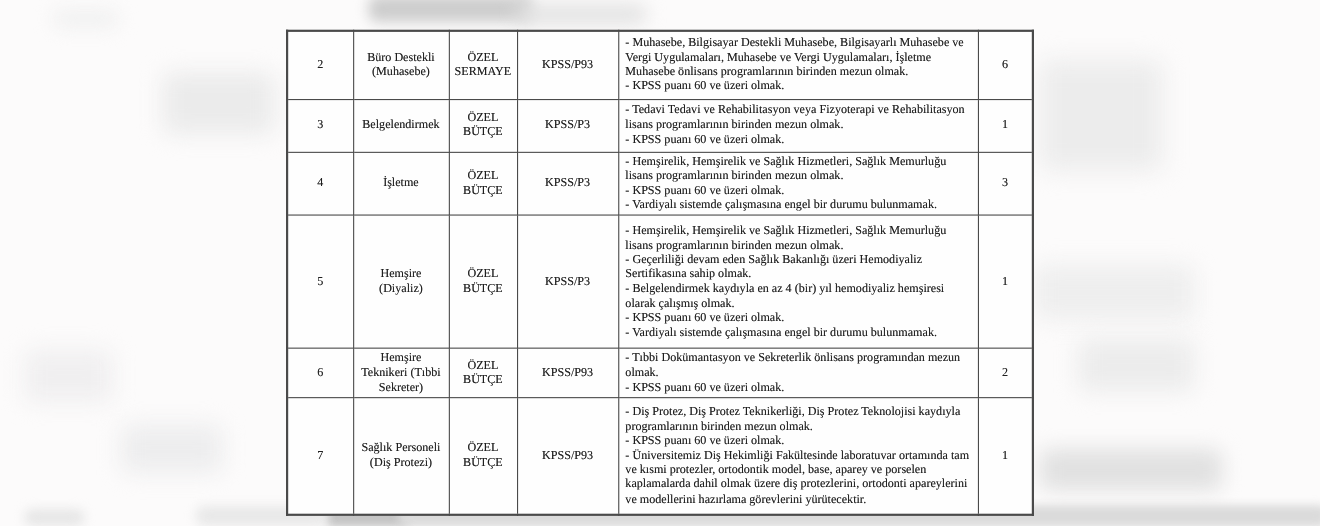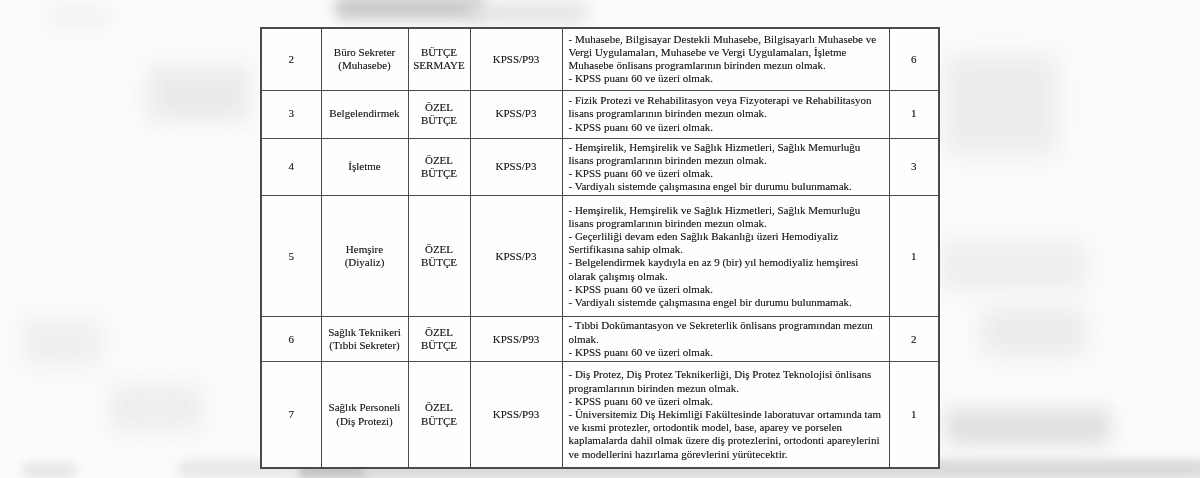--- a/index.html
+++ b/index.html
@@ -83,36 +83,36 @@
       <col style="width:60px">
       <col style="width:87px">
       <col style="width:62px">
       <col style="width:92px">
       <col style="width:327px">
       <col style="width:50px">
     </colgroup>
     <tbody>
         <tr style="height: 62px;">
     <td class="c-center">2</td>
-    <td class="c-center">Büro Sekreter (Muhasebe)</td>
-    <td class="c-center">BÜTÇE SERMAYE</td>
+    <td class="c-center">Büro Destekli (Muhasebe)</td>
+    <td class="c-center">ÖZEL SERMAYE</td>
     <td class="c-center">KPSS/P93</td>
     <td class="c-req">
             <div class="req-line">- Muhasebe, Bilgisayar Destekli Muhasebe, Bilgisayarlı Muhasebe ve Vergi Uygulamaları, Muhasebe ve Vergi Uygulamaları, İşletme Muhasebe önlisans programlarının birinden mezun olmak.</div>
             <div class="req-line">- KPSS puanı 60 ve üzeri olmak.</div>
           </td>
     <td class="c-center">6</td>
   </tr>
         <tr style="height: 48px;">
     <td class="c-center">3</td>
     <td class="c-center">Belgelendirmek</td>
     <td class="c-center">ÖZEL BÜTÇE</td>
     <td class="c-center">KPSS/P3</td>
     <td class="c-req">
-            <div class="req-line">- Fizik Protezi ve Rehabilitasyon veya Fizyoterapi ve Rehabilitasyon lisans programlarının birinden mezun olmak.</div>
+            <div class="req-line">- Tedavi Tedavi ve Rehabilitasyon veya Fizyoterapi ve Rehabilitasyon lisans programlarının birinden mezun olmak.</div>
             <div class="req-line">- KPSS puanı 60 ve üzeri olmak.</div>
           </td>
     <td class="c-center">1</td>
   </tr>
         <tr style="height: 56px;">
     <td class="c-center">4</td>
     <td class="c-center">İşletme</td>
     <td class="c-center">ÖZEL BÜTÇE</td>
     <td class="c-center">KPSS/P3</td>
     <td class="c-req">
@@ -123,44 +123,44 @@
     <td class="c-center">3</td>
   </tr>
         <tr style="height: 121px;">
     <td class="c-center">5</td>
     <td class="c-center">Hemşire (Diyaliz)</td>
     <td class="c-center">ÖZEL BÜTÇE</td>
     <td class="c-center">KPSS/P3</td>
     <td class="c-req">
             <div class="req-line">- Hemşirelik, Hemşirelik ve Sağlık Hizmetleri, Sağlık Memurluğu lisans programlarının birinden mezun olmak.</div>
             <div class="req-line">- Geçerliliği devam eden Sağlık Bakanlığı üzeri Hemodiyaliz Sertifikasına sahip olmak.</div>
-            <div class="req-line">- Belgelendirmek kaydıyla en az 9 (bir) yıl hemodiyaliz hemşiresi olarak çalışmış olmak.</div>
+            <div class="req-line">- Belgelendirmek kaydıyla en az 4 (bir) yıl hemodiyaliz hemşiresi olarak çalışmış olmak.</div>
             <div class="req-line">- KPSS puanı 60 ve üzeri olmak.</div>
             <div class="req-line">- Vardiyalı sistemde çalışmasına engel bir durumu bulunmamak.</div>
           </td>
     <td class="c-center">1</td>
   </tr>
         <tr style="height: 31px;">
     <td class="c-center">6</td>
-    <td class="c-center">Sağlık Teknikeri (Tıbbi Sekreter)</td>
+    <td class="c-center">Hemşire Teknikeri (Tıbbi Sekreter)</td>
     <td class="c-center">ÖZEL BÜTÇE</td>
     <td class="c-center">KPSS/P93</td>
     <td class="c-req">
             <div class="req-line">- Tıbbi Dokümantasyon ve Sekreterlik önlisans programından mezun olmak.</div>
             <div class="req-line">- KPSS puanı 60 ve üzeri olmak.</div>
           </td>
     <td class="c-center">2</td>
   </tr>
         <tr style="height: 107px;">
     <td class="c-center">7</td>
     <td class="c-center">Sağlık Personeli (Diş Protezi)</td>
     <td class="c-center">ÖZEL BÜTÇE</td>
     <td class="c-center">KPSS/P93</td>
     <td class="c-req">
-            <div class="req-line">- Diş Protez, Diş Protez Teknikerliği, Diş Protez Teknolojisi önlisans programlarının birinden mezun olmak.</div>
+            <div class="req-line">- Diş Protez, Diş Protez Teknikerliği, Diş Protez Teknolojisi kaydıyla programlarının birinden mezun olmak.</div>
             <div class="req-line">- KPSS puanı 60 ve üzeri olmak.</div>
             <div class="req-line">- Üniversitemiz Diş Hekimliği Fakültesinde laboratuvar ortamında tam ve kısmi protezler, ortodontik model, base, aparey ve porselen kaplamalarda dahil olmak üzere diş protezlerini, ortodonti apareylerini ve modellerini hazırlama görevlerini yürütecektir.</div>
           </td>
     <td class="c-center">1</td>
   </tr>
       </tbody>
   </table>
 </div>
 
 </body></html>

